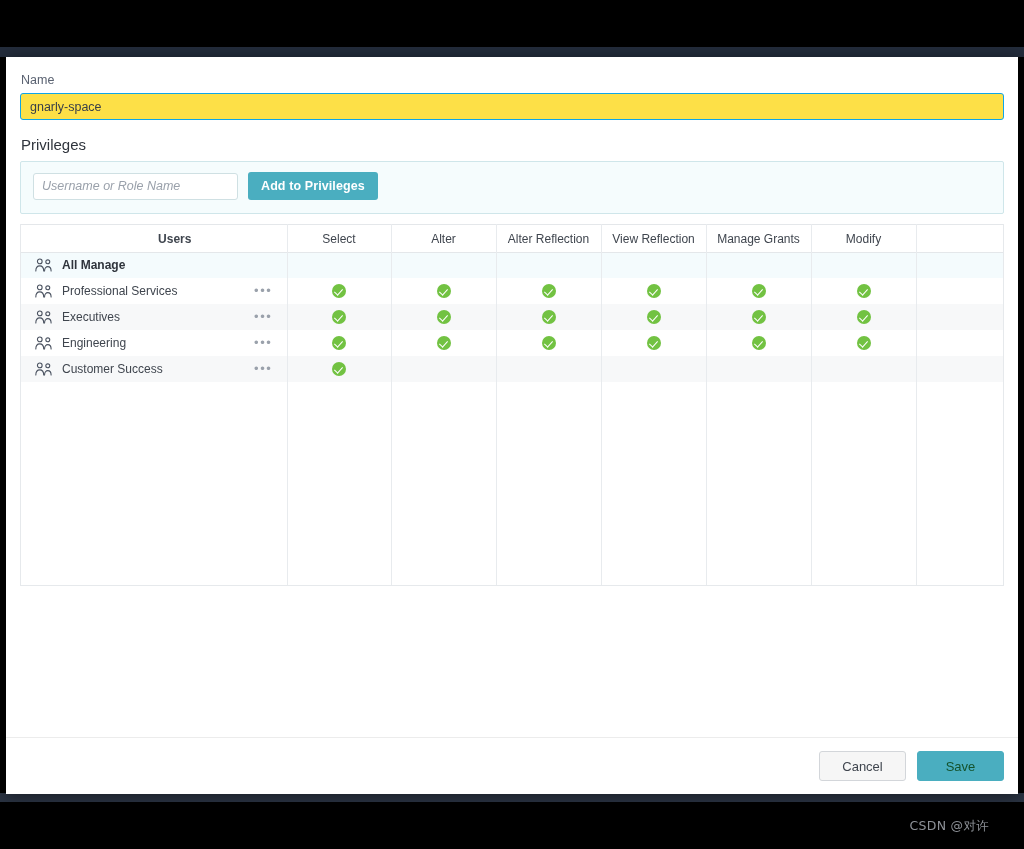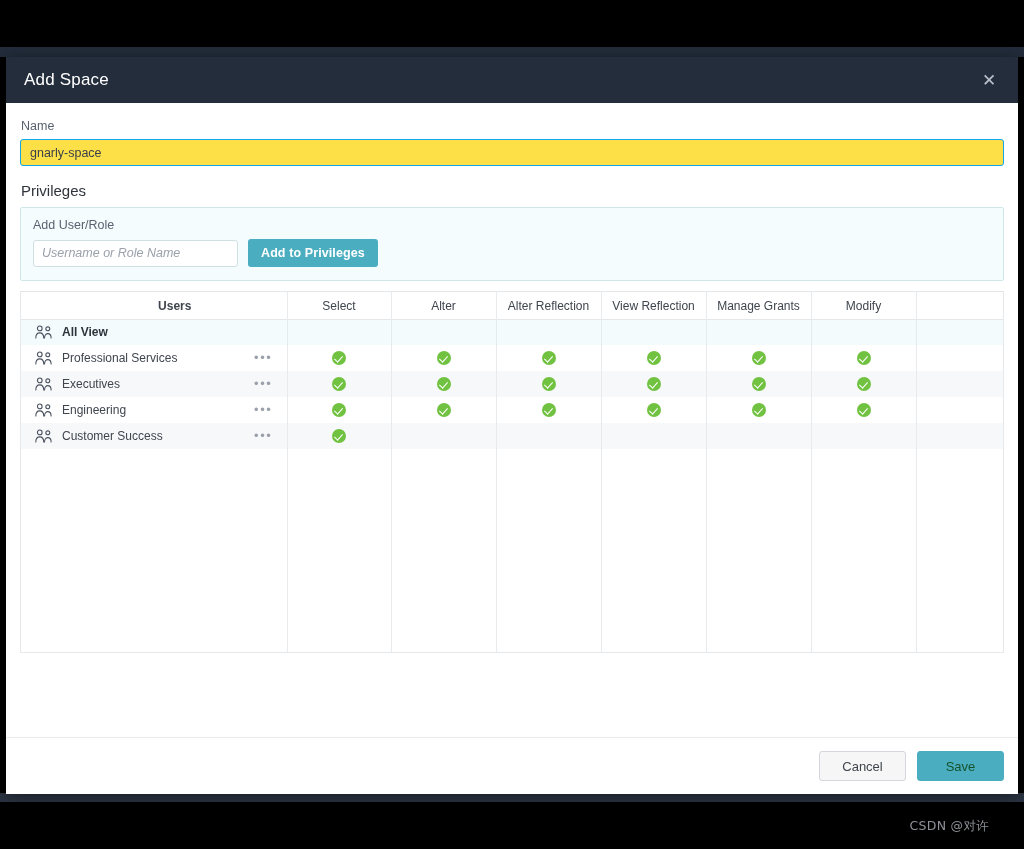--- a/index.html
+++ b/index.html
@@ -307,34 +307,29 @@
 </head>
 <body>
 
 <div id="backdrop">
   <div class="bg-strip top"></div>
   <div class="bg-strip bottom"></div>
 </div>
 
 <div id="modal">
 
-  <div id="modal-header">
-    <div id="modal-title">Add Space</div>
-    <button id="close-btn">✕</button>
-  </div>
 
   <div id="modal-body">
 
     <div class="field-label">Name</div>
     <input id="name-input" type="text" value="gnarly-space" style="">
 
     <div id="privileges-label">Privileges</div>
 
     <div id="add-panel">
-      <div id="add-panel-label">Add User/Role</div>
       <div id="add-row">
         <input id="role-input" type="text" placeholder="Username or Role Name" style="">
         <button id="add-priv-btn">Add to Privileges</button>
       </div>
     </div>
 
     <div id="table-wrap">
       <div id="empty-rules">
           <i style="left: 266px;"></i>
           <i style="left: 370px;"></i>
@@ -370,21 +365,21 @@
         <tbody>
             <tr class="row-allusers">
               <td class="users-col">
                 <div class="cell-user">
                   <svg class="user-icon" viewBox="0 0 20 15">
                     <circle cx="5.3" cy="3.5" r="2.6" fill="none" stroke="#4a5260" stroke-width="1.2"></circle>
                     <path d="M0.9 14.2 C0.9 10.4 3.0 8.5 5.3 8.5 C7.6 8.5 9.7 10.4 9.7 14.2" fill="none" stroke="#4a5260" stroke-width="1.2" stroke-linecap="round"></path>
                     <circle cx="14.2" cy="4" r="2.2" fill="none" stroke="#4a5260" stroke-width="1.2"></circle>
                     <path d="M10.6 14.2 C10.6 11.0 12.3 9.3 14.2 9.3 C16.1 9.3 17.9 11.0 17.9 14.2" fill="none" stroke="#4a5260" stroke-width="1.2" stroke-linecap="round"></path>
                   </svg>
-                  <span class="user-name">All View</span>
+                  <span class="user-name">All Manage</span>
                 </div>
               </td>
               <td></td>
               <td></td>
               <td></td>
               <td></td>
               <td></td>
               <td></td>
               <td class="spacer-col"></td>
             </tr>

